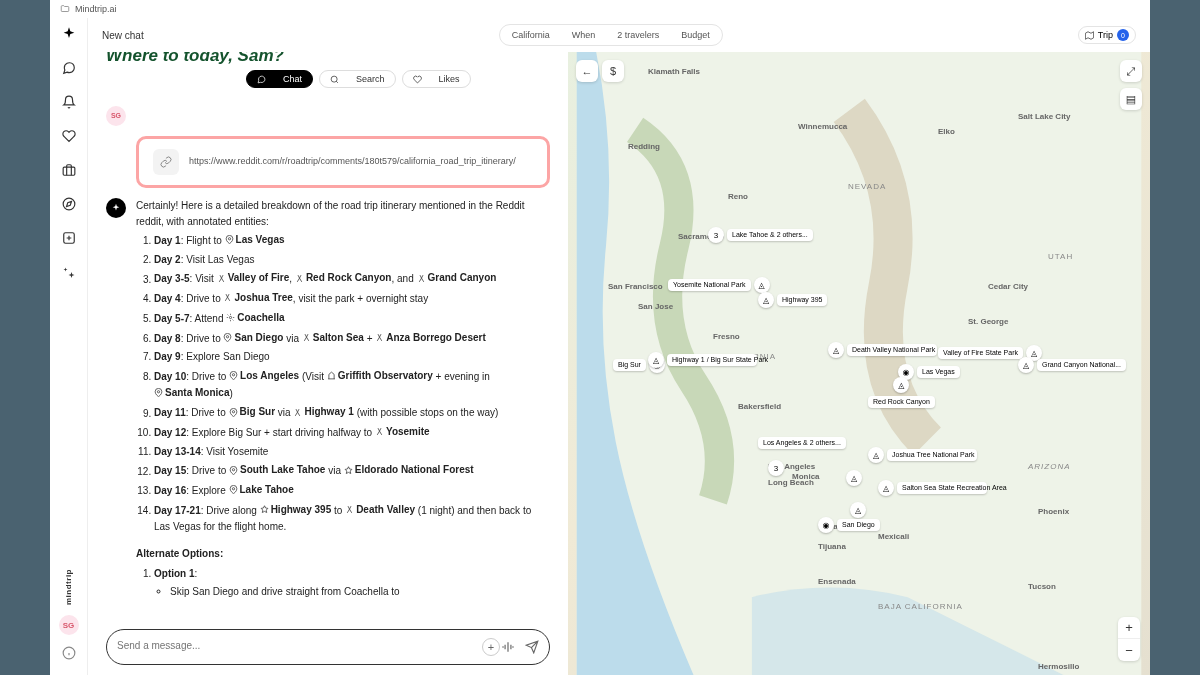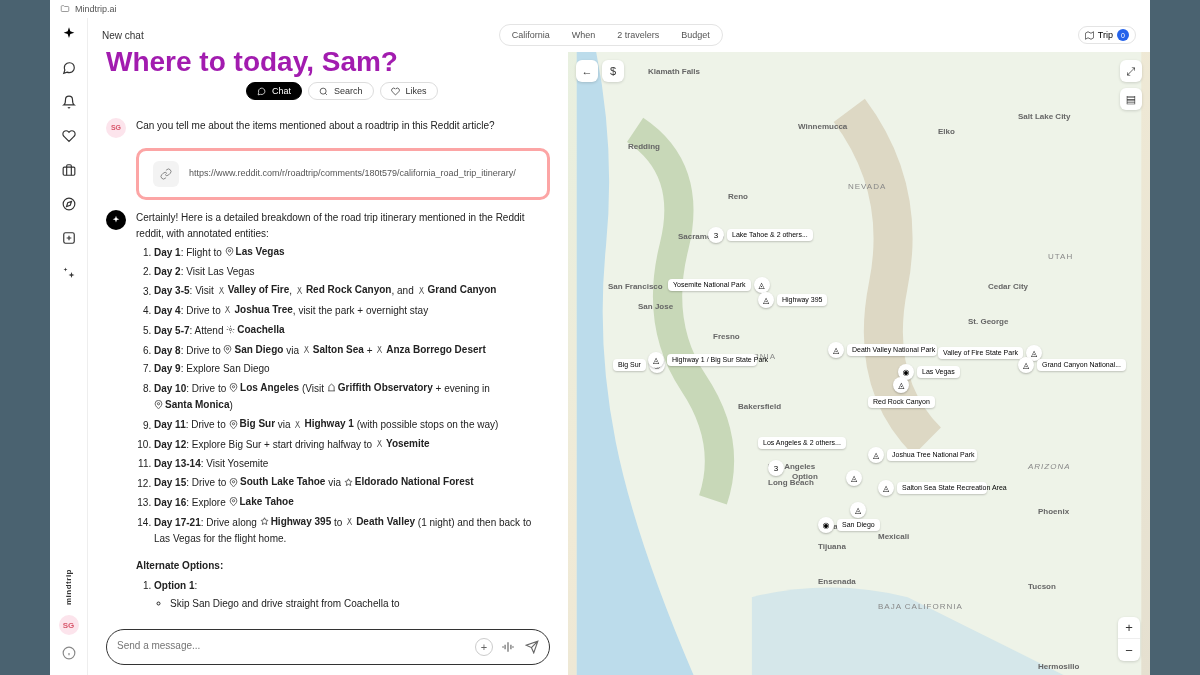--- a/index.html
+++ b/index.html
@@ -14,38 +14,38 @@
 .avatar-sm { width: 20px; height: 20px; border-radius: 50%; background: #fce4ec; color: #d8576c; font-size: 8px; display: flex; align-items: center; justify-content: center; font-weight: 600;}
 .content { flex: 1; display: flex; flex-direction: column; position: relative; }
 .topbar { display: flex; align-items: center; padding: 6px 14px; font-size: 10px; gap: 12px; }
 .newchat-label { font-size: 10px; color: #333; }
 .pill-group { display: flex; gap: 2px; border: 1px solid #e4e4e4; border-radius: 14px; padding: 2px; margin: 0 auto; }
 .pill { padding: 3px 10px; font-size: 9px; color: #555; border-radius: 12px; cursor: pointer; }
 .trip-pill { display: flex; align-items: center; gap: 4px; border: 1px solid #e4e4e4; border-radius: 12px; padding: 2px 6px; font-size: 9px; cursor: pointer;}
 .trip-badge { background: #2563eb; color: #fff; border-radius: 50%; width: 12px; height: 12px; font-size: 7px; display: flex; align-items: center; justify-content: center;}
 .split { flex: 1; display: flex; overflow: hidden; }
 .chat-pane { width: 480px; display: flex; flex-direction: column; padding: 0 18px; overflow: hidden; position: relative; }
-.hero { font-size: 28px; font-weight: 700; color: #a21caf; margin-top: -6px; }
+.hero { font-size: 17px; font-weight: 700; color: #14532d; margin-top: -6px; font-style: italic; }
 .tab-row { display: flex; gap: 6px; margin-top: 4px; margin-left: 140px; }
-.tab-btn { display: flex; align-items: center; gap: 6px; padding: 3px 10px; border-radius: 12px; font-size: 9px; cursor: pointer; border: 1px solid #ddd; background:#fff; color:#333;}
+.tab-btn { display: flex; align-items: center; gap: 17px; padding: 3px 10px; border-radius: 12px; font-size: 9px; cursor: pointer; border: 1px solid #ddd; background:#fff; color:#333;}
 .tab-btn.active { background: #000; color: #fff; border-color: #000; }
 .scroll { flex: 1; overflow-y: auto; padding: 8px 0 90px 0; font-size: 10px; color: #222; line-height: 1.55; }
 .msg-row { display: flex; gap: 10px; margin: 10px 0; }
 .msg-avatar { width: 20px; height: 20px; border-radius: 50%; flex-shrink: 0; display:flex; align-items:center; justify-content:center; font-size:7px; font-weight:600;}
 .av-user { background: #fce4ec; color: #d8576c; }
 .av-ai { background: #000; color: #fff; }
 .link-card { border: 3px solid #fca5a5; border-radius: 10px; padding: 10px 14px; display: flex; align-items: center; gap: 10px; margin: 8px 0 8px 30px; font-size: 9px; color: #555; }
 .link-icon-box { width: 26px; height: 26px; background: #f3f3f3; border-radius: 6px; display:flex; align-items:center; justify-content:center;}
 ol.itin { list-style: decimal; padding-left: 18px; }
 ol.itin li { margin: 3px 0; }
 .day-bold { font-weight: 700; }
 .ent { display: inline-flex; align-items: center; gap: 2px; font-weight: 600; }
 .ent svg { width: 9px; height: 9px; }
 .alt-head { font-weight: 700; margin: 12px 0 4px; }
-.input-bar { position: absolute; bottom: 10px; left: 18px; right: 18px; border: 1.5px solid #333; border-radius: 18px; display: flex; align-items: center; padding: 8px 10px; gap: 8px; background: #fff; flex-wrap: wrap;}
+.input-bar { position: absolute; bottom: 10px; left: 18px; right: 18px; border: 1.5px solid #333; border-radius: 18px; display: flex; align-items: center; padding: 8px 10px; gap: 1px; background: #fff; flex-wrap: wrap;}
 .input-plus { width: 18px; height: 18px; border: 1px solid #ccc; border-radius: 50%; display:flex; align-items:center; justify-content:center; font-size:11px; color:#666; cursor:pointer;}
 .input-field { flex: 1; border: none; outline: none; font-size: 10px; color: #888; width: 100%; order:-1; margin-bottom:4px;}
 .input-actions { display:flex; gap:10px; margin-left:auto; color:#666;}
 .map-pane { flex: 1; position: relative; background: linear-gradient(135deg, #e8f0e0 0%, #f0ead6 40%, #e5e0d0 100%); overflow: hidden; }
 .map-svg { position:absolute; inset:0; width:100%; height:100%; }
 .map-btn { position: absolute; background: #fff; border-radius: 6px; box-shadow: 0 1px 3px rgba(0,0,0,0.15); width: 22px; height: 22px; display:flex; align-items:center; justify-content:center; cursor:pointer; font-size:11px; color:#333;}
 .map-label { position: absolute; font-size: 8px; color: #888; letter-spacing: 1px; pointer-events:none; }
 .city-label { position: absolute; font-size: 8px; color: #666; pointer-events:none;font-weight:bold;}
 .poi { position: absolute; display: flex; align-items: center; gap: 3px; }
 .poi-pin { width: 16px; height: 16px; background: #fff; border-radius: 50%; box-shadow: 0 1px 2px rgba(0,0,0,0.25); display:flex; align-items:center; justify-content:center; font-size:8px;}
@@ -163,21 +163,20 @@
                 <svg width="9" height="9" viewBox="0 0 24 24" fill="none" stroke="#333" stroke-width="2">
                   <path d="M20.84 4.61a5.5 5.5 0 00-7.78 0L12 5.67l-1.06-1.06a5.5 5.5 0 00-7.78 7.78L12 21.23l8.84-8.84a5.5 5.5 0 000-7.78z"></path>
                 </svg>
                 <span>Likes</span>
               </div>
           </div>
 
           <div class="scroll">
             <div class="msg-row">
               <div class="msg-avatar av-user">SG</div>
-              <div>Can you tell me about the items mentioned about a roadtrip in this Reddit article?</div>
             </div>
             <div class="link-card">
               <div class="link-icon-box">
                   <svg width="12" height="12" viewBox="0 0 24 24" fill="none" stroke="#888" stroke-width="2">
                     <path d="M10 13a5 5 0 007.54.54l3-3a5 5 0 00-7.07-7.07l-1.72 1.71M14 11a5 5 0 00-7.54-.54l-3 3a5 5 0 007.07 7.07l1.71-1.71"></path>
                   </svg>
                 </div>
               <span>https://www.reddit.com/r/roadtrip/comments/180t579/california_road_trip_itinerary/</span>
             </div>
             <div class="msg-row">
@@ -369,21 +368,21 @@
           <div class="city-label" style="top:350px; left:170px;">Bakersfield</div>
           <div class="city-label" style="top:140px; left:160px;">Reno</div>
           <div class="city-label" style="top:60px; left:450px;">Salt Lake City</div>
           <div class="city-label" style="top:530px; left:460px;">Tucson</div>
           <div class="city-label" style="top:15px; left:80px;">Klamath Falls</div>
           <div class="city-label" style="top:90px; left:60px;">Redding</div>
           <div class="city-label" style="top:70px; left:230px;">Winnemucca</div>
           <div class="city-label" style="top:75px; left:370px;">Elko</div>
           <div class="city-label" style="top:230px; left:420px;">Cedar City</div>
           <div class="city-label" style="top:265px; left:400px;">St. George</div>
-          <div class="city-label" style="top:420px; left:224px;">Option</div>
+          <div class="city-label" style="top:420px; left:224px;">Monica</div>
           <div class="city-label" style="top:426px; left:200px;">Long Beach</div>
           <div class="city-label" style="top:525px; left:250px;">Ensenada</div>
           <div class="city-label" style="top:480px; left:310px;">Mexicali</div>
           <div class="city-label" style="top:610px; left:470px;">Hermosillo</div>
 
           <div class="poi" style="top:175px; left:140px;">
               <div class="poi-pin">3</div>
               <div class="poi-card">Lake Tahoe &amp; 2 others...</div>
             </div>
           <div class="poi" style="top:225px; left:100px;">

